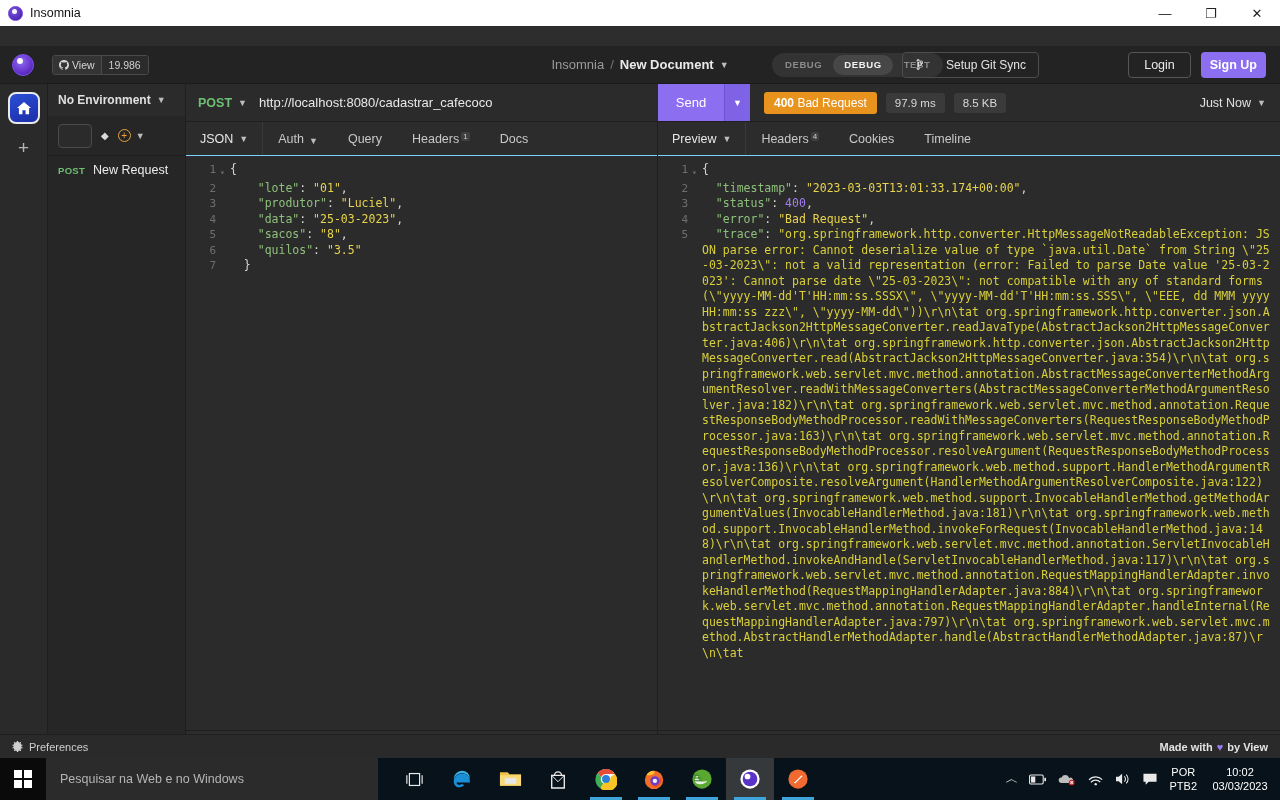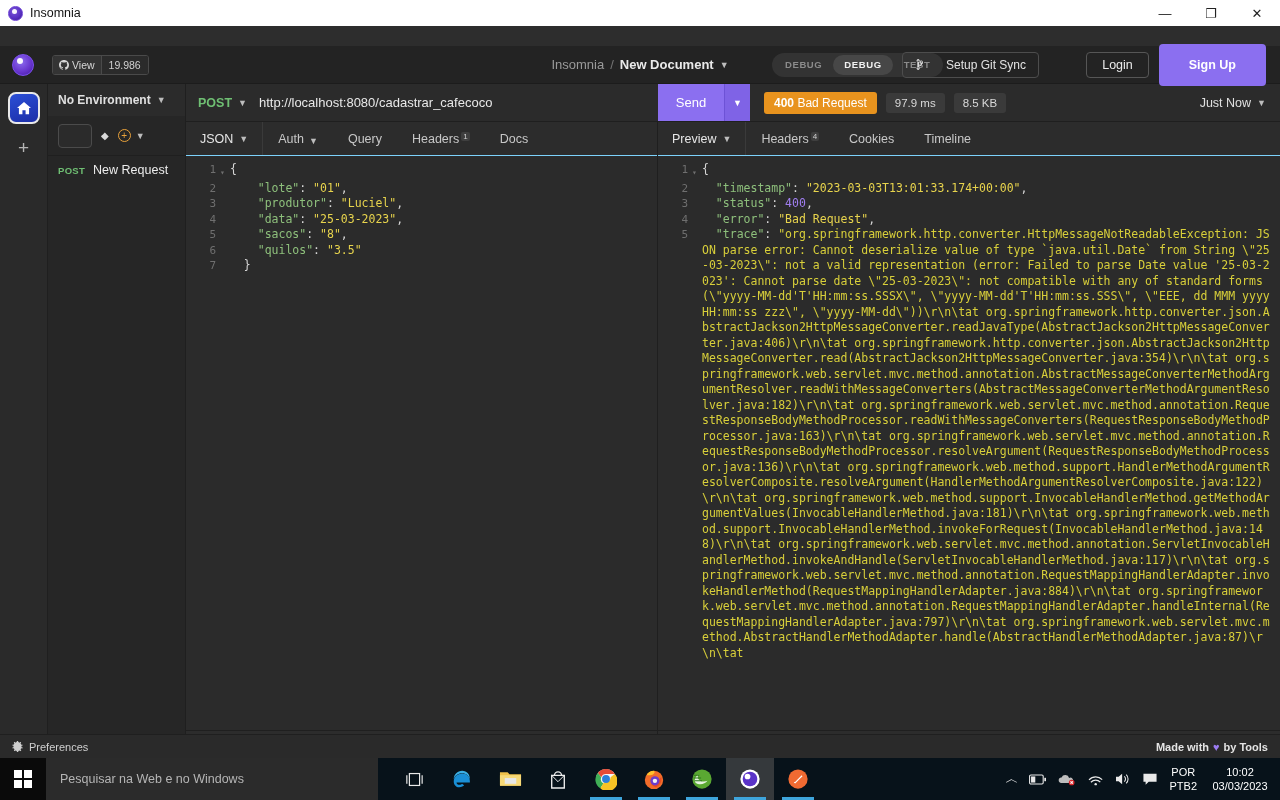--- a/index.html
+++ b/index.html
@@ -90,21 +90,21 @@
     position: absolute; left: 50%; margin-left: 262px;
     display: flex; align-items: center; gap: 20px; height: 26px; padding: 0 12px;
     border: 1px solid #4d4d4d; border-radius: 4px; font-size: 12px; color: #e2e2e2;
   }
   .hdr-right { margin-left: auto; display: flex; align-items: center; gap: 10px; margin-right: 14px; }
   .btn-login {
     height: 26px; padding: 0 15px; display: flex; align-items: center;
     border: 1px solid #565656; border-radius: 4px; font-size: 12.5px; color: #eaeaea;
   }
   .btn-signup {
-    height: 42px; padding: 0 30px; display: flex; align-items: center;
+    height: 26px; padding: 0 9px; display: flex; align-items: center;
     background: #8b6ff0; border-radius: 4px; font-size: 12.5px; color: #ffffff; font-weight: bold;
   }
 
   
   .body { display: flex; height: 674px; }
   .rail {
     width: 48px; background: #2a2a2a; border-right: 1px solid #1f1f1f;
     display: flex; flex-direction: column; align-items: center; padding-top: 8px; flex: 0 0 auto;
   }
   .rail-home {
@@ -498,21 +498,21 @@
     <div class="statusbar">
       <div class="prefs">
         <svg width="11" height="11" viewBox="0 0 16 16" fill="#cfcfcf">
             <path d="M8 5a3 3 0 1 0 0 6 3 3 0 0 0 0-6zm0 4.6A1.6 1.6 0 1 1 8 6.4a1.6 1.6 0 0 1 0 3.2zM15 9.2l-1.3-.2a5.6 5.6 0 0 0 0-2l1.3-.2a.4.4 0 0 0 .3-.4l-.2-1a.4.4 0 0 0-.4-.3l-1.3.2a5.6 5.6 0 0 0-1-1.6l.8-1a.4.4 0 0 0 0-.5l-.8-.7a.4.4 0 0 0-.5 0l-1 .9a5.6 5.6 0 0 0-1.8-.8L9 .3A.4.4 0 0 0 8.6 0H7.4A.4.4 0 0 0 7 .3l-.2 1.3a5.6 5.6 0 0 0-1.7.8l-1-1a.4.4 0 0 0-.6.1l-.8.7a.4.4 0 0 0 0 .5l.8 1a5.6 5.6 0 0 0-1 1.7L1.3 5a.4.4 0 0 0-.4.4l-.2 1a.4.4 0 0 0 .3.4L2.3 7a5.6 5.6 0 0 0 0 2l-1.3.2a.4.4 0 0 0-.3.4l.2 1a.4.4 0 0 0 .4.3l1.3-.2c.3.6.6 1.2 1 1.7l-.8 1a.4.4 0 0 0 0 .5l.8.7c.2.2.4.2.6 0l1-.9c.5.4 1.1.6 1.7.8l.2 1.3c0 .2.2.3.4.3h1.2c.2 0 .4-.1.4-.3l.2-1.3a5.6 5.6 0 0 0 1.7-.8l1 .9a.4.4 0 0 0 .6 0l.8-.8a.4.4 0 0 0 0-.5l-.9-1a5.6 5.6 0 0 0 1-1.6l1.3.2a.4.4 0 0 0 .4-.3l.2-1a.4.4 0 0 0-.3-.5z"></path>
           </svg>
         <span>Preferences</span>
       </div>
       <div class="made">
         <span>Made with</span>
         <span class="heart">♥</span>
-        <span>by Tools</span>
+        <span>by View</span>
       </div>
     </div>
   </div>
 
   <div class="taskbar">
     <div class="start">
       <div class="win-glyph">
           <i></i>
           <i></i>
           <i></i>

